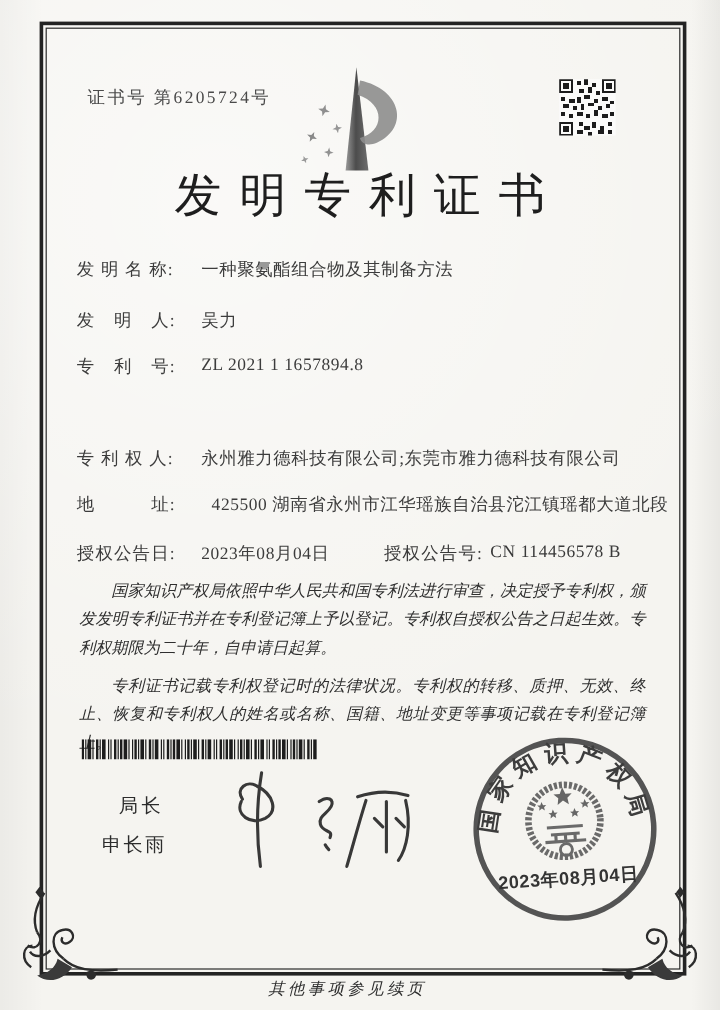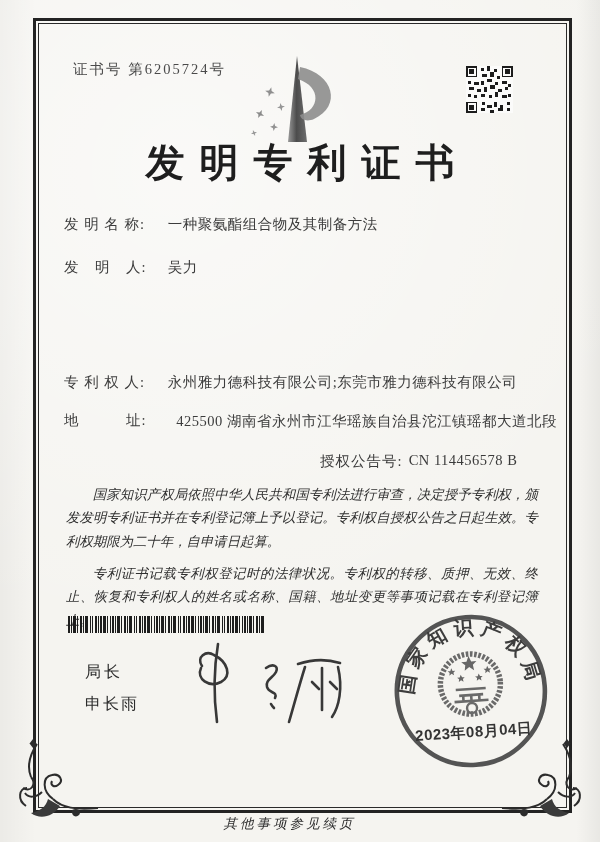--- a/index.html
+++ b/index.html
@@ -8,40 +8,40 @@
     position:relative;width:600px;height:842px;margin:0 auto;
     background:#f5f4f0;
     background-image:radial-gradient(circle at 30% 20%, rgba(255,255,255,.5), rgba(0,0,0,0) 60%),
                      linear-gradient(90deg, rgba(0,0,0,.04), rgba(0,0,0,0) 6%, rgba(0,0,0,0) 96%, rgba(0,0,0,.05));
     overflow:hidden;
     font-family:"Liberation Serif","DejaVu Serif",serif;
     color:#3a3a3a;
   }
   .frame{position:absolute;left:33px;top:18px;width:533px;height:789px;border:3px solid #232323;}
   .frame-inner{position:absolute;left:2px;top:2px;right:2px;bottom:2px;border:1px solid #2a2a2a;}
-  .cert-no{position:absolute;left:73px;top:60px;font-size:14.5px;letter-spacing:2px;color:#4a4a4a;}
+  .cert-no{position:absolute;left:73px;top:72px;font-size:14.5px;letter-spacing:2px;color:#4a4a4a;}
   .logo{position:absolute;left:240px;top:54px;}
   .qr{position:absolute;left:466px;top:66px;}
   .title{
     position:absolute;left:0;top:136px;width:100%;text-align:center;
-    font-size:39px;font-weight:bold;letter-spacing:15px;text-indent:15px;color:#1e1e1e;
+    font-size:39px;font-weight:normal;letter-spacing:15px;text-indent:15px;color:#1e1e1e;
   }
   .frow{position:absolute;left:64px;font-size:14.5px;color:#3c3c3c;white-space:nowrap;}
   .flabel{display:inline-block;width:100px;letter-spacing:1px;vertical-align:top;}
   .fvalue{display:inline-block;vertical-align:top;letter-spacing:.5px;}
   .fvalue.wrap{white-space:normal;width:398px;line-height:21px;text-align:center;}
   .grant2{position:absolute;left:300px;top:452px;font-size:14.5px;white-space:nowrap;}
   .grant2 .flabel{width:85px;margin-left:20px;}
   .bodytext{
     position:absolute;left:66px;top:483px;width:472px;
-    font-size:13.4px;line-height:1.74;font-style:italic;color:#2f2f2f;text-align:justify;
+    font-size:13.4px;line-height:1.74;font-style:italic;color:#2f2f2f;text-align:justify;font-family:Liberation Mono, monospace;
   }
   .bodytext p{margin:0 0 9px 0;text-indent:2em;}
   .barcode{position:absolute;left:68px;top:616px;}
-  .director{position:absolute;left:85px;top:662px;font-family:"Liberation Sans","DejaVu Sans",sans-serif;
+  .director{position:absolute;left:99px;top:662px;font-family:"Liberation Sans","DejaVu Sans",sans-serif;
     font-size:16px;letter-spacing:3px;color:#2c2c2c;}
   .director-name{position:absolute;left:85px;top:694px;font-family:"Liberation Sans","DejaVu Sans",sans-serif;
     font-size:16px;letter-spacing:2px;color:#2c2c2c;text-align:right;}
   .sig{position:absolute;left:186px;top:630px;}
   .seal{position:absolute;left:392px;top:612px;transform:rotate(-4deg);}
   .pageinfo{position:absolute;left:0;top:786px;width:100%;text-align:center;font-size:12.5px;letter-spacing:1px;color:#3a3a3a;}
   .contnote{position:absolute;left:50%;top:815px;transform:translateX(-58%);font-size:13.5px;font-style:italic;letter-spacing:3px;color:#2f2f2f;}
   .flourish{position:absolute;}
   .fl-left{left:12px;top:736px;}
   .fl-right{left:500px;top:736px;transform:scaleX(-1);}
@@ -136,27 +136,35 @@
   <div class="title">发明专利证书</div>
 
   <div class="frow" style="top:215px">
     <span class="flabel">发 明 名 称:</span>
     <span class="fvalue">一种聚氨酯组合物及其制备方法</span>
   </div>
   <div class="frow" style="top:258px">
     <span class="flabel">发　明　人:</span>
     <span class="fvalue">吴力</span>
   </div>
+  <div class="frow" style="top:296px">
+    <span class="flabel">专　利　号:</span>
+    <span class="fvalue">ZL 2021 1 1657894.8</span>
+  </div>
   <div class="frow" style="top:373px">
     <span class="flabel">专 利 权 人:</span>
     <span class="fvalue">永州雅力德科技有限公司;东莞市雅力德科技有限公司</span>
   </div>
   <div class="frow" style="top:411px">
     <span class="flabel">地　　　址:</span>
     <span class="fvalue wrap">425500 湖南省永州市江华瑶族自治县沱江镇瑶都大道北段</span>
+  </div>
+  <div class="frow" style="top:452px">
+    <span class="flabel">授权公告日:</span>
+    <span class="fvalue">2023年08月04日</span>
   </div>
   <div class="grant2">
     <span class="flabel">授权公告号:</span>
     <span class="fvalue">CN 114456578 B</span>
   </div>
 
   <div class="bodytext">
     <p>国家知识产权局依照中华人民共和国专利法进行审查，决定授予专利权，颁发发明专利证书并在专利登记簿上予以登记。专利权自授权公告之日起生效。专利权期限为二十年，自申请日起算。</p>
     <p>专利证书记载专利权登记时的法律状况。专利权的转移、质押、无效、终止、恢复和专利权人的姓名或名称、国籍、地址变更等事项记载在专利登记簿上。</p>
   </div>

